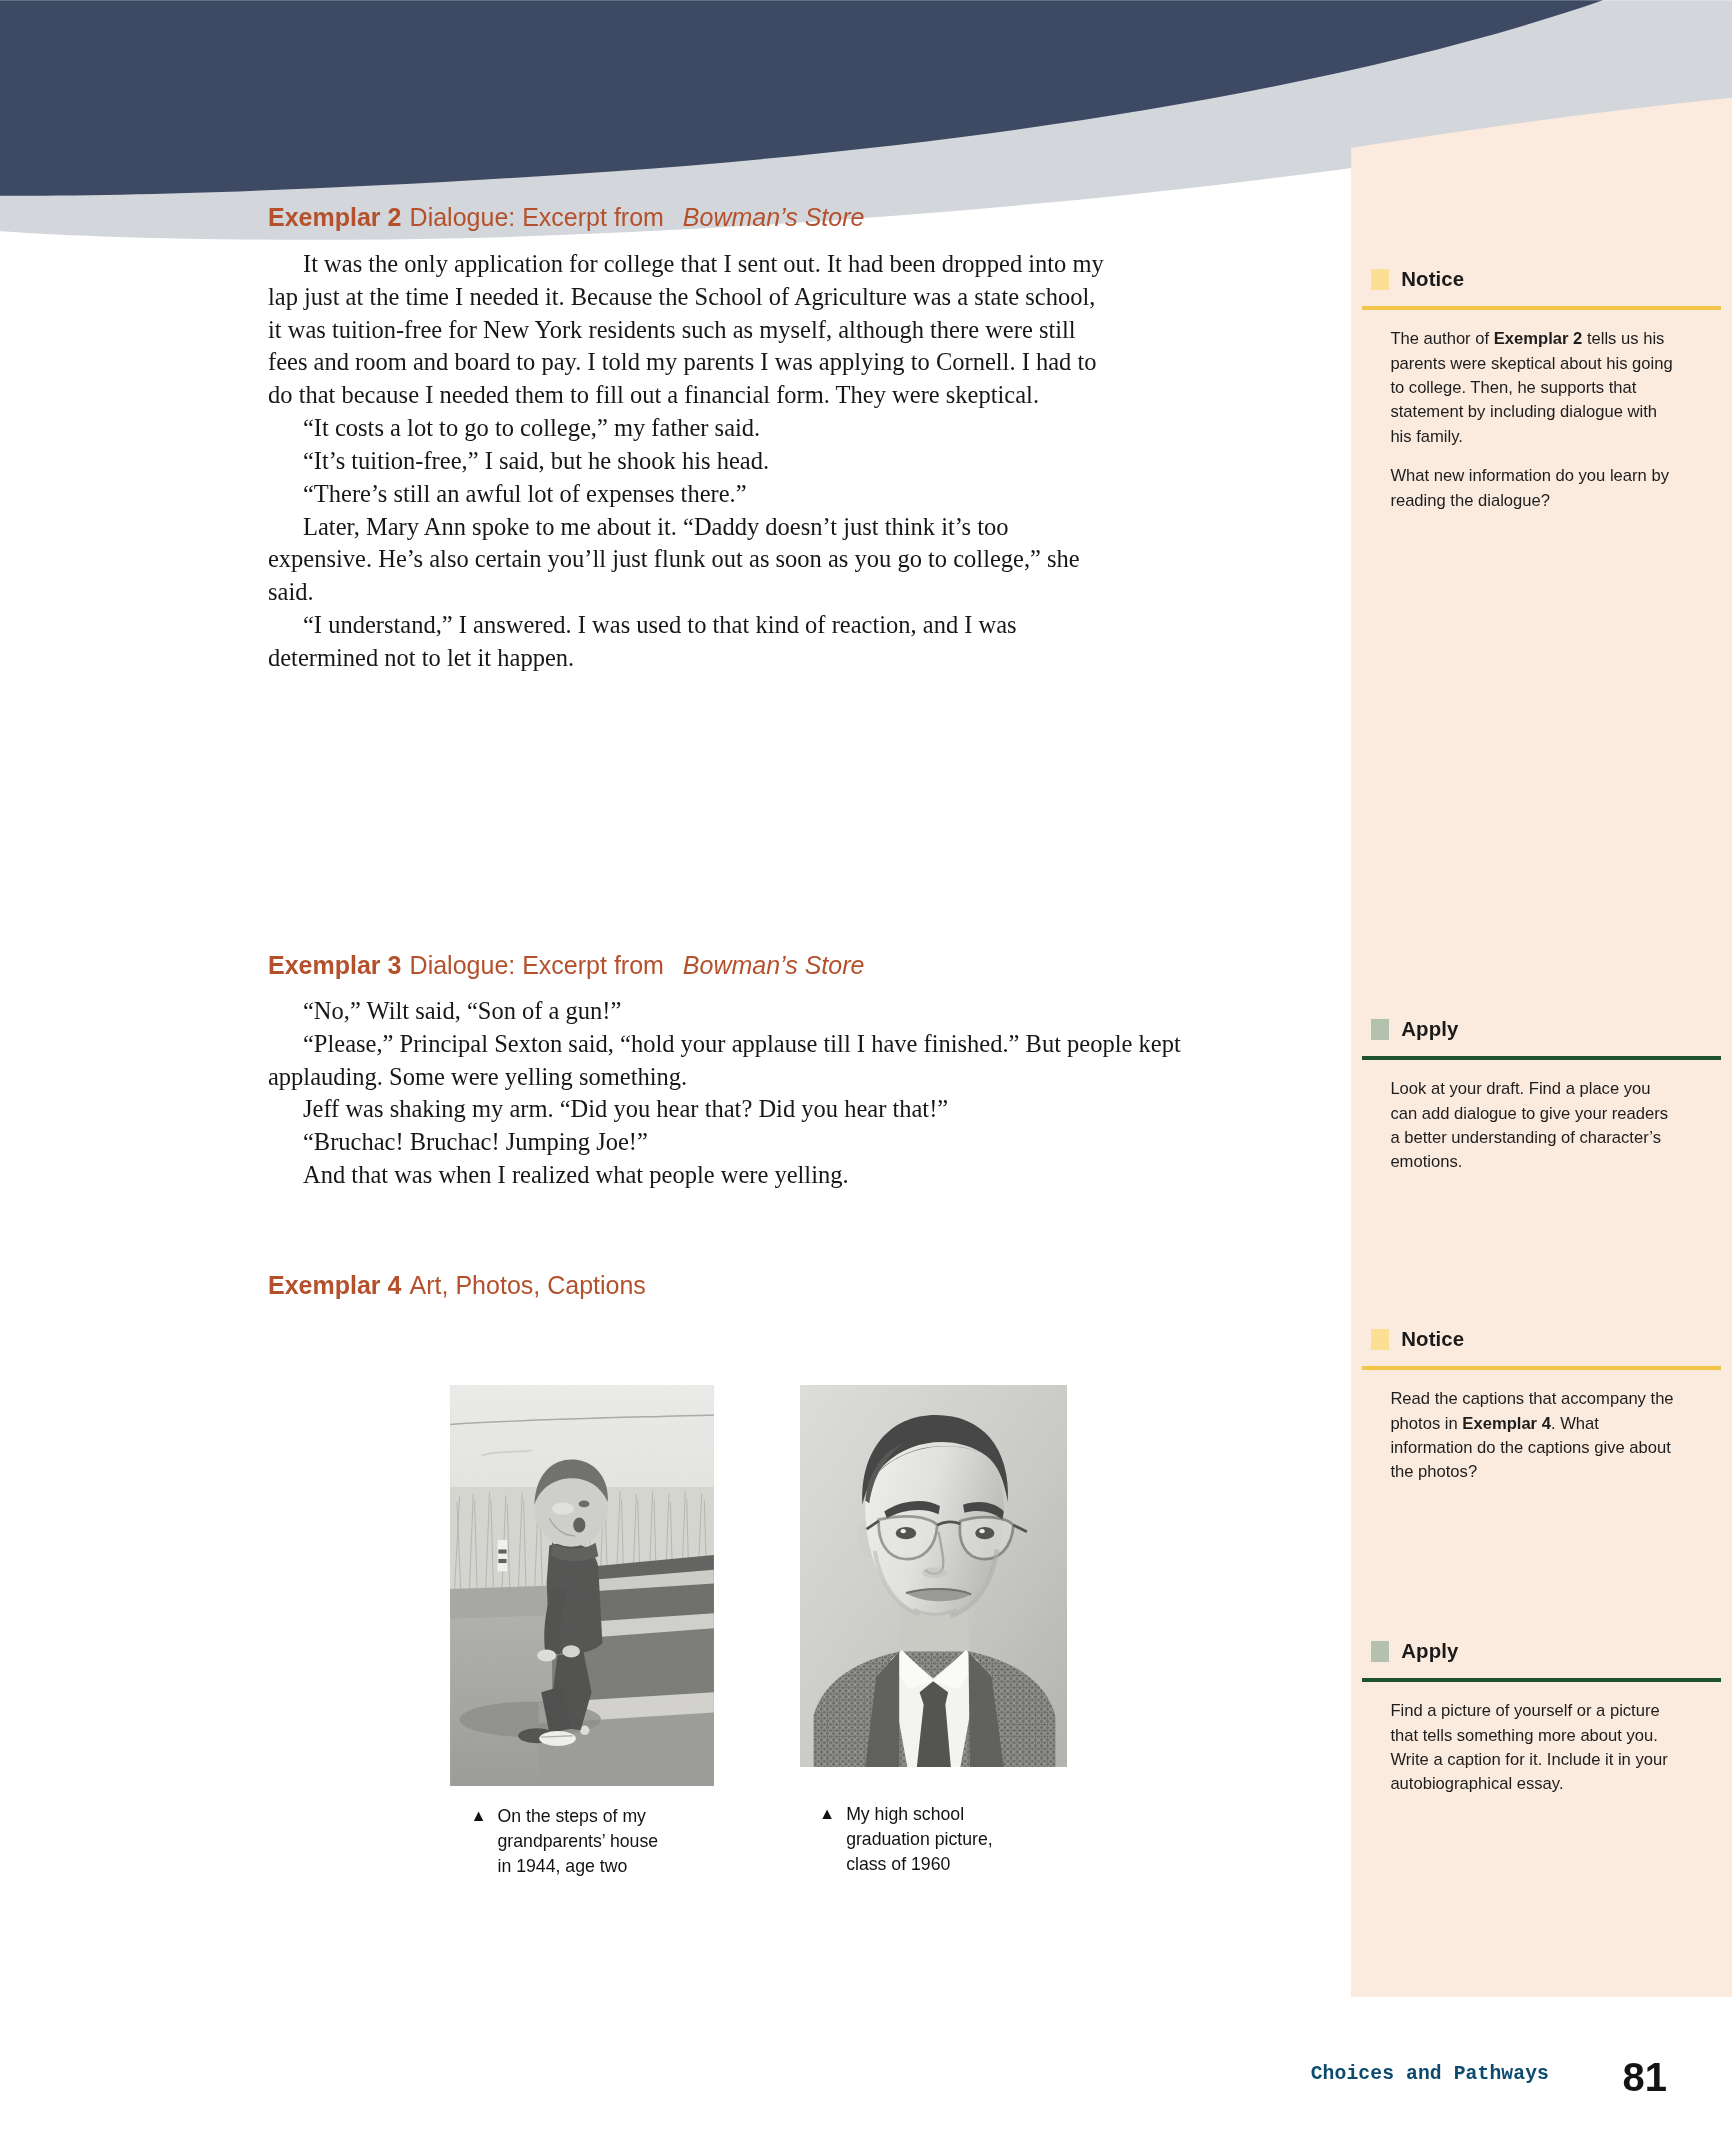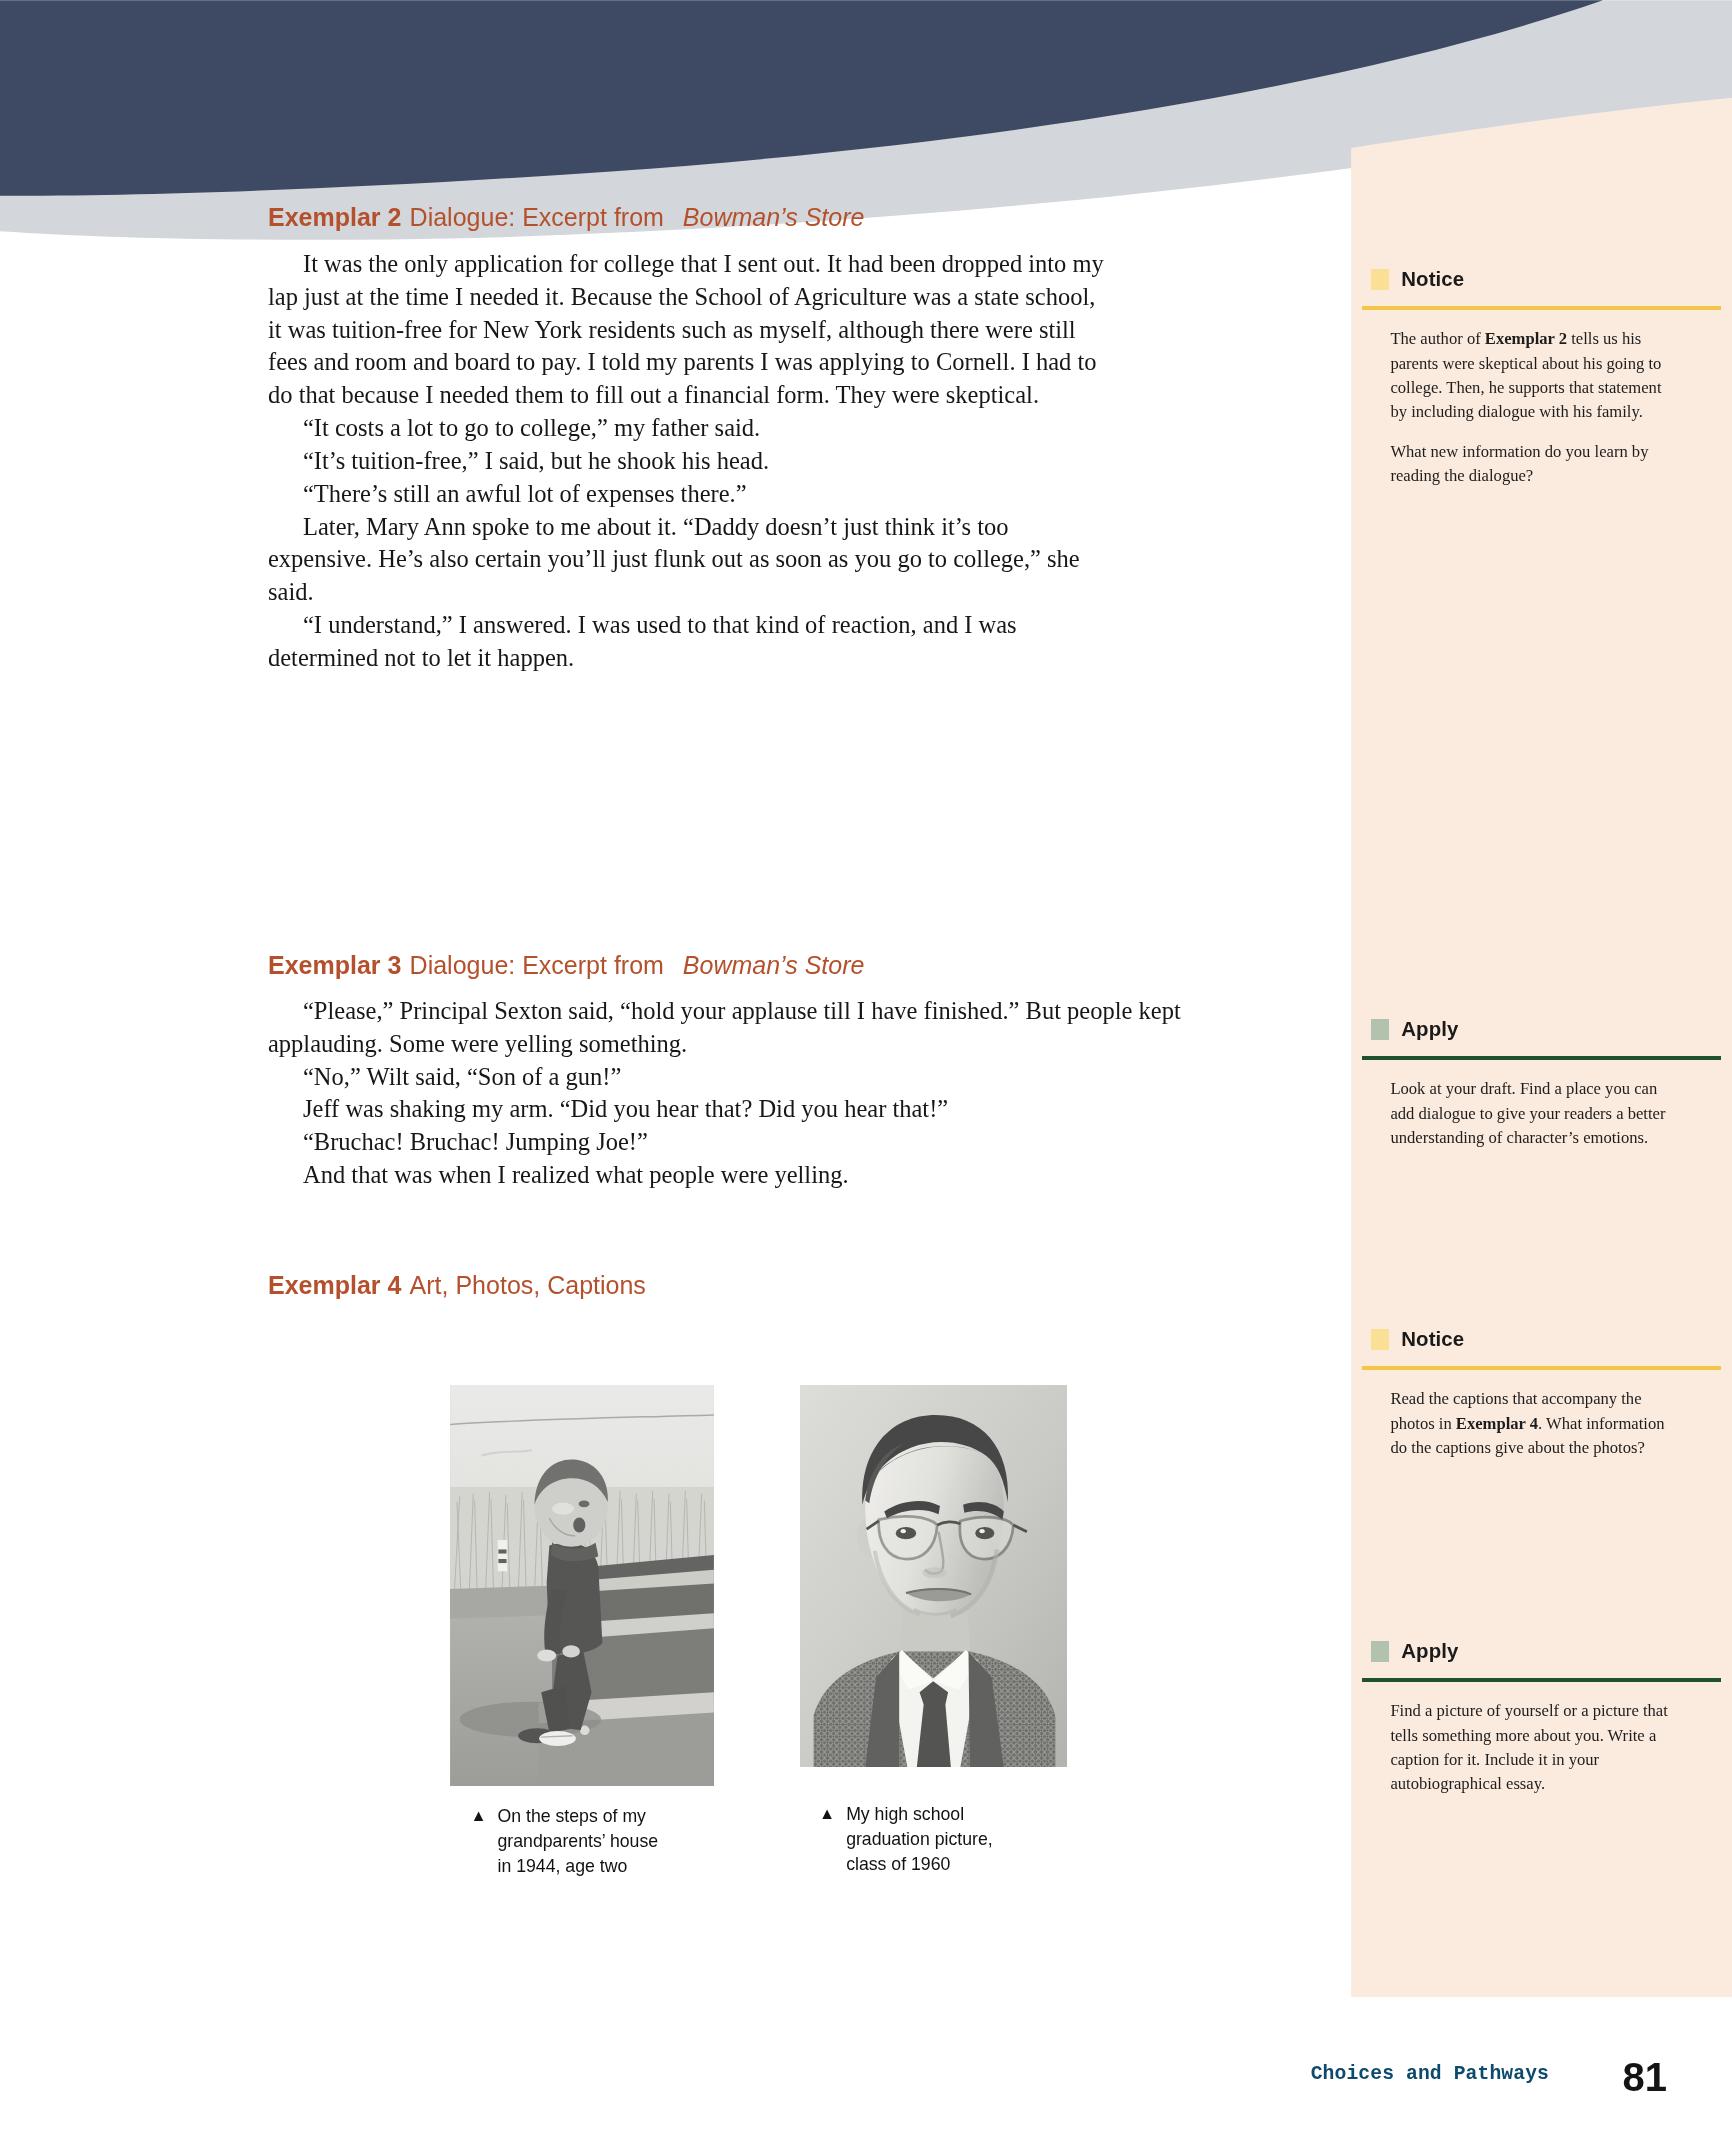--- a/index.html
+++ b/index.html
@@ -81,21 +81,21 @@
     height: 3.4px;
     margin-top: 8.2px;
     margin-left: -9.5px;
   }
   .note-rule.yellow { background: #f3c64a; }
   .note-rule.green  { background: #1f5130; }
   .note-body {
     margin-top: 17.7px;
     margin-left: 19px;
     width: 285px;
-    font-family: Liberation Serif, serif;
+    font-family: Liberation Sans, sans-serif;
     font-size: 16.6px;
     line-height: 1.47;
     color: #1d1d1d;
   }
   .note-body p { margin: 0 0 15px 0; }
   .note-body p:last-child { margin-bottom: 0; }
   .note-body b { font-weight: bold; }
 
   
   #main-column {
@@ -281,22 +281,22 @@
     <p class="indent">“There’s still an awful lot of expenses there.”</p>
     <p class="indent">Later, Mary Ann spoke to me about it. “Daddy doesn’t just think it’s too expensive. He’s also certain you’ll just flunk out as soon as you go to college,” she said.</p>
     <p class="indent">“I understand,” I answered. I was used to that kind of reaction, and I was determined not to let it happen.</p>
   </div>
 
   <div class="exemplar-heading" style="position:absolute; top:950px; left:0;">
     <span class="ex-label">Exemplar 3</span><span class="ex-desc"><span>Dialogue: Excerpt from </span><i>Bowman’s Store</i></span>
   </div>
 
   <div class="body-text" style="position:absolute; top:995px; left:0; width:934px;">
+    <p class="indent">“No,” Wilt said, “Son of a gun!”</p>
     <p class="indent">“Please,” Principal Sexton said, “hold your applause till I have finished.” But people kept applauding. Some were yelling something.</p>
-    <p class="indent">“No,” Wilt said, “Son of a gun!”</p>
     <p class="indent">Jeff was shaking my arm. “Did you hear that? Did you hear that!”</p>
     <p class="indent">“Bruchac! Bruchac! Jumping Joe!”</p>
     <p class="indent">And that was when I realized what people were yelling.</p>
   </div>
 
   <div class="exemplar-heading" style="position:absolute; top:1270px; left:0;">
     <span class="ex-label">Exemplar 4</span><span class="ex-desc"><span>Art, Photos, Captions</span><i></i></span>
   </div>
 
 </div>

